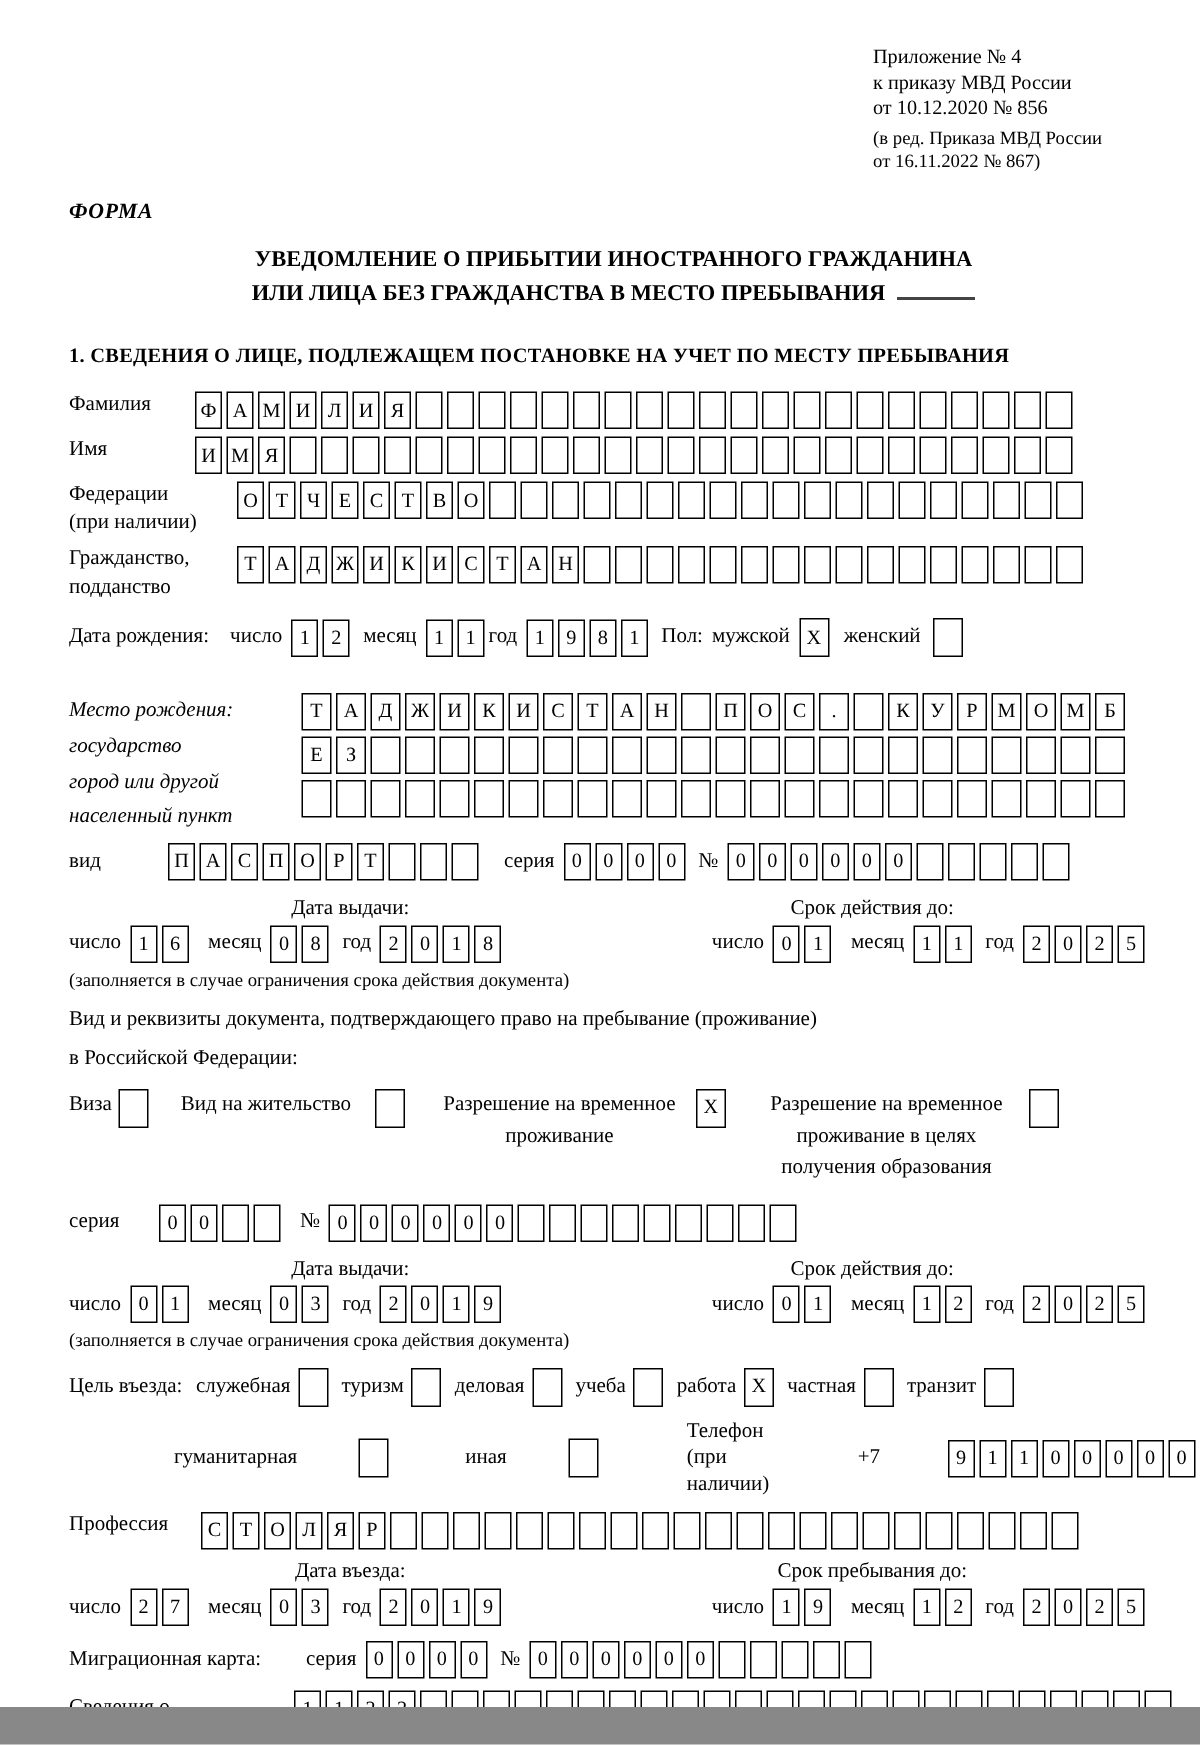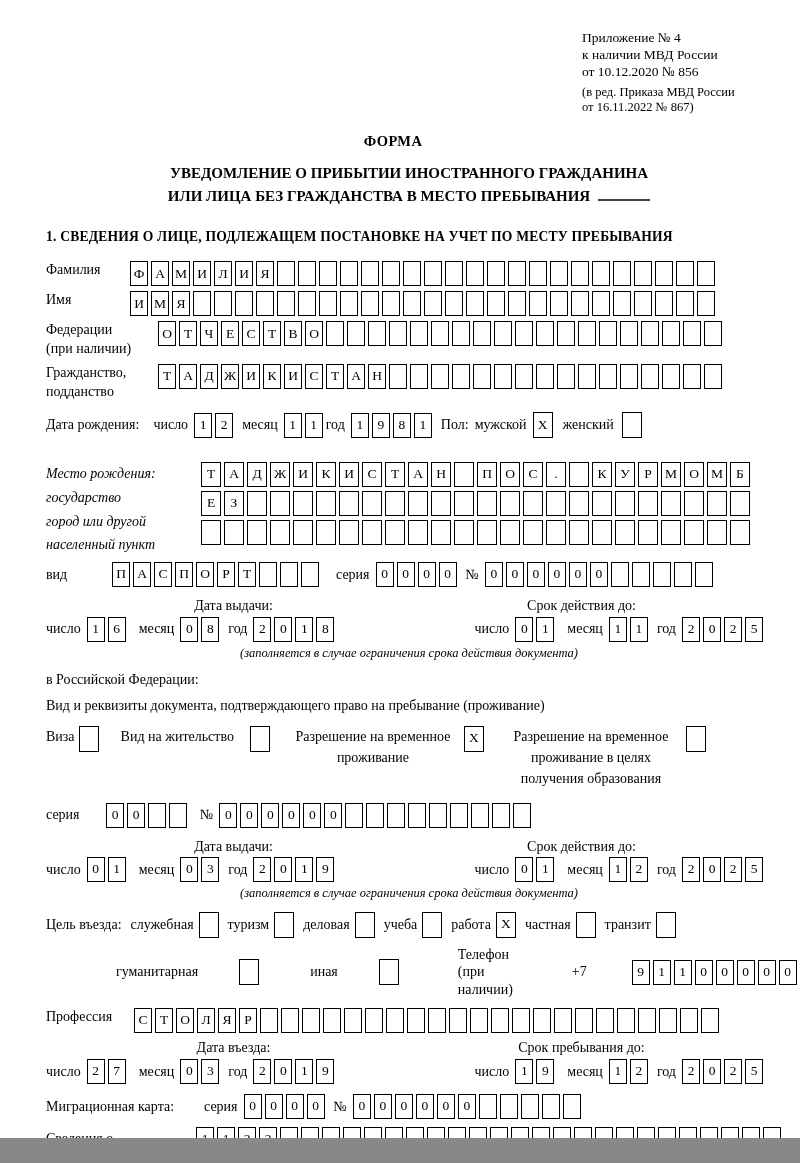--- a/index.html
+++ b/index.html
@@ -5,21 +5,21 @@
   html,body{margin:0;padding:0;background:#888;}
   .page{
     width:800px;height:1138px;box-sizing:border-box;margin:0 auto;
     background:#fff;color:#000;
     font-family:"Liberation Serif","DejaVu Serif",serif;
     font-size:14px;line-height:1.25;
     padding:30px 28px 0 46px;overflow:hidden;position:relative;
   }
   .appendix{margin-left:auto;width:190px;font-size:13.5px;}
   .appendix .ed{font-size:12.5px;margin-top:4px;}
-  .forma{text-align:center;font-weight:bold;padding-right:32px;margin:16px 0 12px;font-size:14.5px;letter-spacing:.4px;}
+  .forma{text-align:left;font-weight:bold;padding-right:32px;margin:16px 0 12px;font-size:14.5px;letter-spacing:.4px;font-style:italic;}
   .title{text-align:center;font-weight:bold;font-size:15px;line-height:1.55;}
   .uline{display:inline-block;width:52px;height:2px;background:#444;margin-left:8px;vertical-align:baseline;}
   .sect{font-weight:bold;font-size:13.6px;margin:20px 0 16px;letter-spacing:.2px;}
   .row{display:flex;align-items:flex-start;margin-bottom:5px;}
   .irow{display:flex;align-items:center;}
   .cellrow{display:flex;flex-wrap:nowrap;}
   .cell{
     flex:none;display:inline-flex;align-items:center;justify-content:center;
     width:16px;height:23px;border:1.6px solid #000;margin-right:3px;
     font-size:13.5px;background:#fff;box-sizing:content-box;
@@ -32,40 +32,40 @@
   .w155{width:155px;flex:none;line-height:1.7;font-style:italic;}
   .w150r{width:150px;flex:none;line-height:1.75;}
   .mb4{margin-bottom:4px;}
   .ml6{margin-left:6px;}  .ml10{margin-left:10px;}  .ml14{margin-left:14px;}
   .mr6{margin-right:6px;} .mr8{margin-right:8px;}
   .center-bold{text-align:center;font-weight:bold;margin:8px 0 7px;}
   .dates-titles{display:flex;margin-top:10px;}
   .dt1{width:345px;text-align:center;padding-left:30px;box-sizing:border-box;}
   .dt2{flex:1;text-align:center;}
   .dates-row{display:flex;justify-content:space-between;align-items:center;margin-top:2px;padding-right:6px;}
-  .note{text-align:center;font-size:12.5px;margin-top:4px;font-style:italic;}
+  .note{text-align:left;font-size:12.5px;margin-top:4px;}
   .res-lines{line-height:1.8;margin-top:6px;}
   .opts{display:flex;align-items:flex-start;margin-top:8px;}
   .opt{display:flex;align-items:flex-start;}
   .optlbl{line-height:1.5;}
   .tcenter{text-align:center;}
   .w166{width:166px;flex:none;}
   .w178{width:178px;flex:none;}
   .purpose .cb{margin-left:5px;}
   .purpose > *{margin-right:9px;}
   .col{display:flex;flex-direction:column;}
 </style>
 </head>
 <body>
 
 <div class="page">
 
   <div class="appendix">
     <div>Приложение № 4</div>
-    <div>к наличии МВД России</div>
+    <div>к приказу МВД России</div>
     <div>от 10.12.2020 № 856</div>
     <div class="ed">(в ред. Приказа МВД России</div>
     <div class="ed" style="margin-top:0">от 16.11.2022 № 867)</div>
   </div>
 
   <div class="forma">ФОРМА</div>
 
   <div class="title">
     <div>УВЕДОМЛЕНИЕ О ПРИБЫТИИ ИНОСТРАННОГО ГРАЖДАНИНА</div>
     <div><span>ИЛИ ЛИЦА БЕЗ ГРАЖДАНСТВА В МЕСТО ПРЕБЫВАНИЯ</span><span class="uline"></span></div>
@@ -408,22 +408,22 @@
             <span class="cell">0</span>
             <span class="cell">2</span>
             <span class="cell">5</span>
           </div>
       </div>
     </div>
     <div class="note">(заполняется в случае ограничения срока действия документа)</div>
   </div>
 
   <div class="res-lines">
+    <div>Вид и реквизиты документа, подтверждающего право на пребывание (проживание)</div>
     <div>в Российской Федерации:</div>
-    <div>Вид и реквизиты документа, подтверждающего право на пребывание (проживание)</div>
   </div>
 
   <div class="opts">
     <div class="opt">
       <span class="optlbl">Виза</span>
       <span class="cell cb" style="margin-left:4px"></span>
     </div>
     <div class="opt" style="margin-left:22px">
       <span class="optlbl">Вид на жительство</span>
       <span class="cell cb" style="margin-left:16px"></span>

